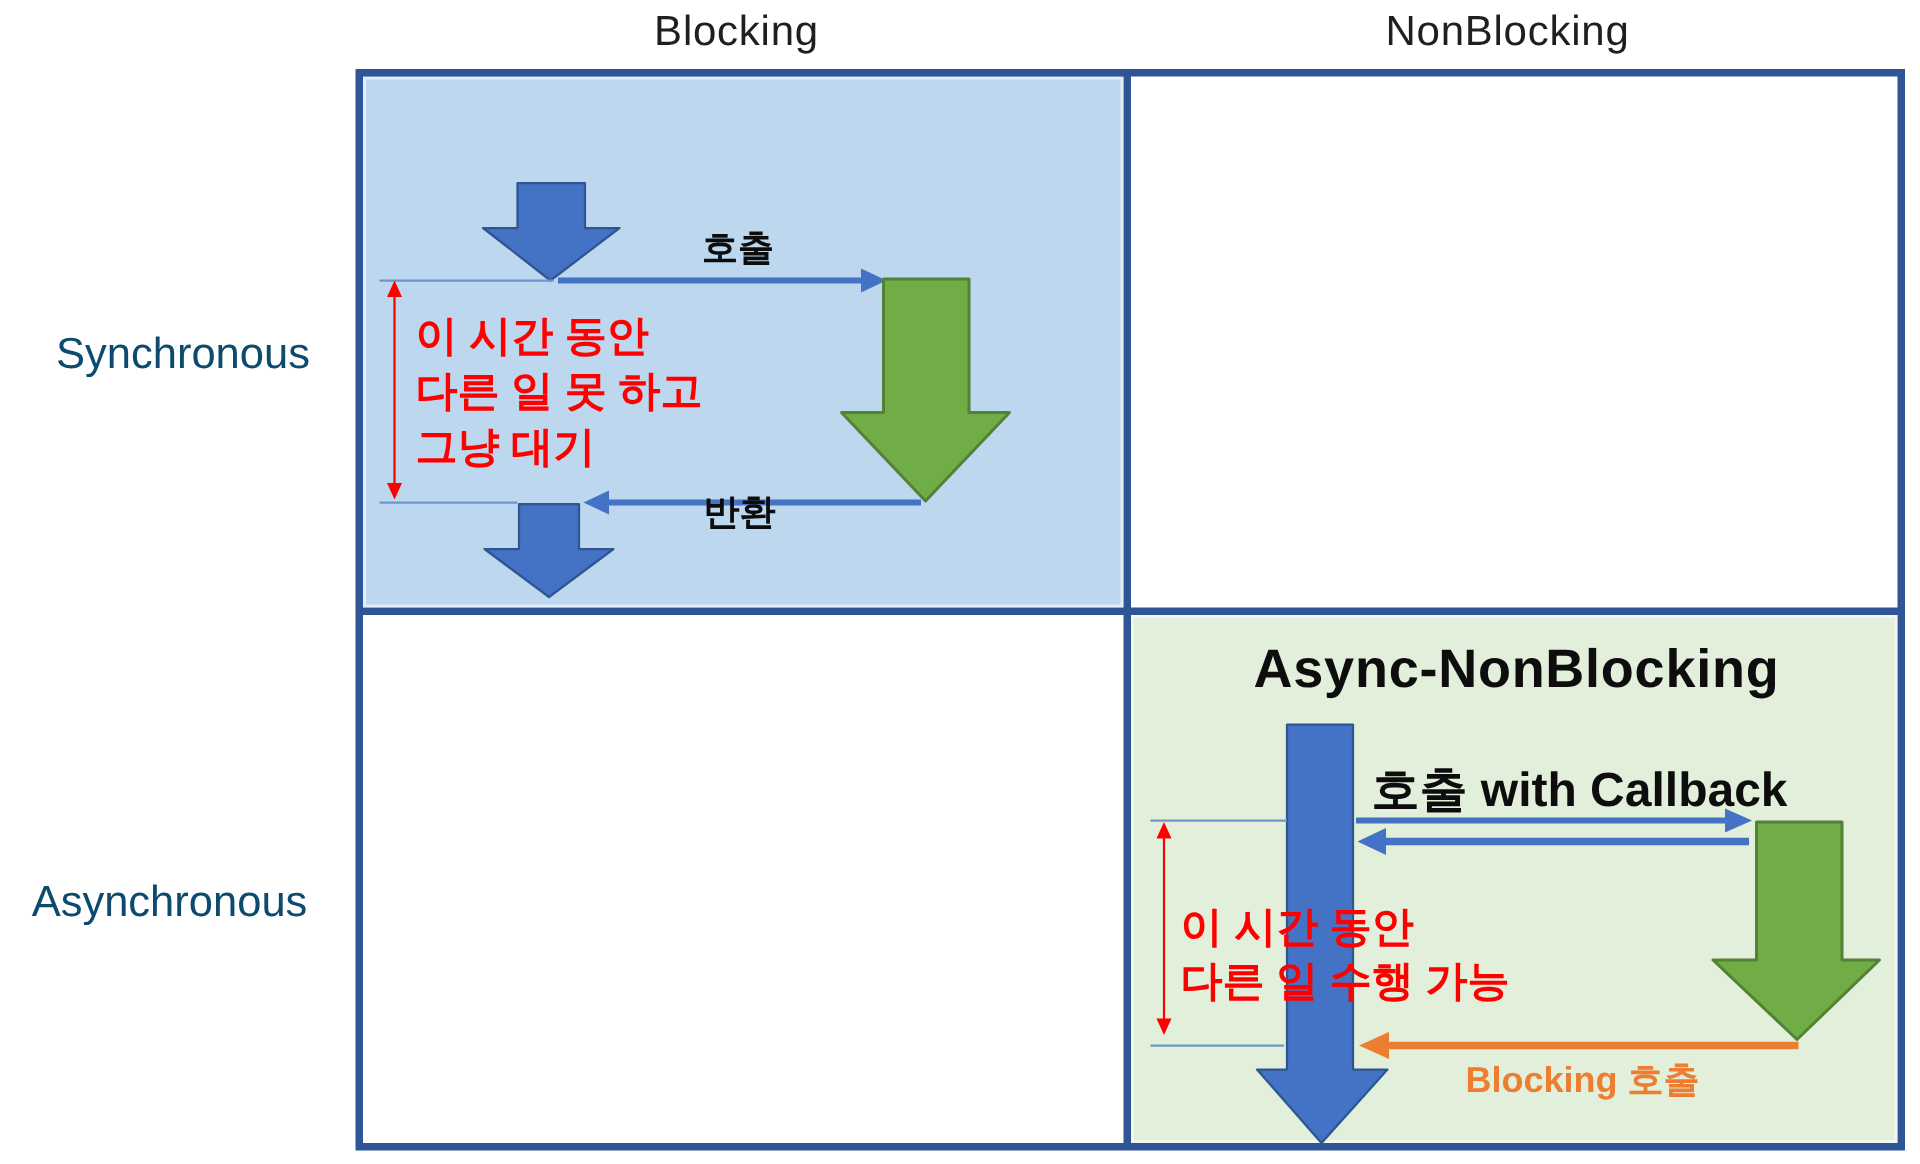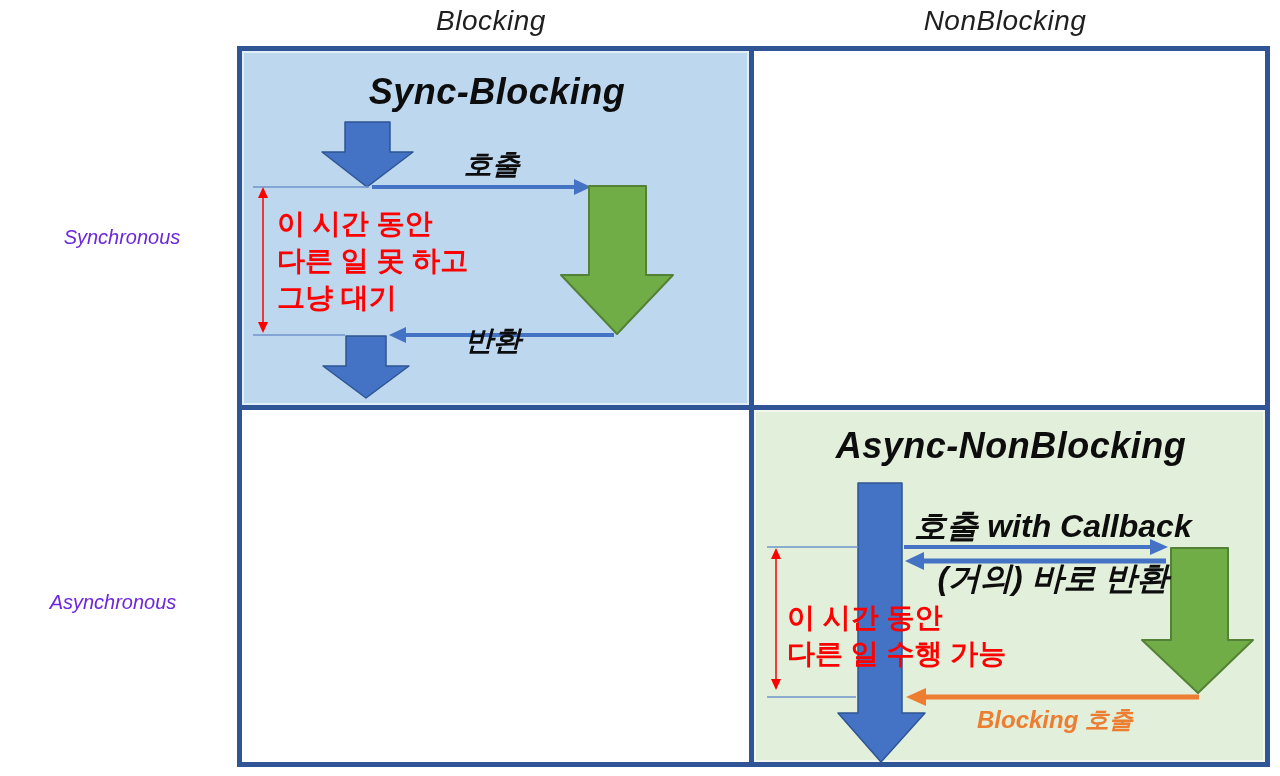--- a/index.html
+++ b/index.html
@@ -24,25 +24,25 @@
   .fat-green{fill:var(--arrow-green);stroke:var(--arrow-green-dark);stroke-width:2;stroke-linejoin:round;}
   .ln-blue{stroke:var(--arrow-blue);fill:none;}
   .hd-blue{fill:var(--arrow-blue);stroke:none;}
   .ln-orange{stroke:var(--arrow-orange);fill:none;}
   .hd-orange{fill:var(--arrow-orange);stroke:none;}
   .ln-guide{stroke:var(--guide-blue);stroke-width:1.5;fill:none;}
   .ln-red{stroke:var(--note-red);stroke-width:1.5;fill:none;}
   .hd-red{fill:var(--note-red);stroke:none;}
   
   .txt{position:absolute;white-space:nowrap;color:var(--text-dark);}
-  .center{transform:translate(-50%,-50%);text-align:center;font-style:italic;}
+  .center{transform:translate(-50%,-50%);text-align:center;}
   .hdr{font-size:28px;font-weight:400;letter-spacing:0.5px;color:#1f1f1f;}
-  .rowhdr{font-size:20px;font-weight:400;color:#6d28d9;}
+  .rowhdr{font-size:29px;font-weight:400;color:#0c4a6e;}
   .cell-title{font-size:36px;font-weight:800;color:#0d0d0d;letter-spacing:0.5px;}
-  .lbl-lg{font-size:28px;font-weight:700;color:#0d0d0d;}
+  .lbl-lg{font-size:24px;font-weight:700;color:#0d0d0d;}
   .lbl-md{font-size:32px;font-weight:700;color:#0d0d0d;}
   .lbl-orange{font-size:24px;font-weight:700;color:var(--arrow-orange);}
   .note{font-size:28px;font-weight:700;color:var(--note-red);line-height:37px;}
   .note-sm{line-height:36px;}
 </style>
 </head>
 <body>
 
 <div id="stage">
 
@@ -82,31 +82,29 @@
     <polygon class="hd-red" points="776,548 771,559 781,559"></polygon>
     <polygon class="hd-red" points="776,690 771,679 781,679"></polygon>
   </svg>
 
   <div class="txt center hdr" style="left:491px;top:21px;">Blocking</div>
   <div class="txt center hdr" style="left:1005px;top:21px;">NonBlocking</div>
 
   <div class="txt center rowhdr" style="left:122px;top:237px;">Synchronous</div>
   <div class="txt center rowhdr" style="left:113px;top:602px;">Asynchronous</div>
 
-  <div class="txt center cell-title" style="left:497px;top:92px;">Sync-Blocking</div>
   <div class="txt center lbl-lg" style="left:492px;top:165px;">호출</div>
   <div class="txt center lbl-lg" style="left:493px;top:309px;margin-top:32px;">반환</div>
   <div class="txt note" style="left:277px;top:205px;">
     <div>이 시간 동안</div>
     <div>다른 일 못 하고</div>
     <div>그냥 대기</div>
   </div>
 
   <div class="txt center cell-title" style="left:1011px;top:446px;">Async-NonBlocking</div>
   <div class="txt center lbl-md" style="left:1053px;top:527px;">호출 with Callback</div>
-  <div class="txt center lbl-md" style="left:1053px;top:579px;">(거의) 바로 반환</div>
   <div class="txt center lbl-orange" style="left:1055px;top:720px;">Blocking 호출</div>
   <div class="txt note note-sm" style="left:787px;top:600px;">
     <div>이 시간 동안</div>
     <div>다른 일 수행 가능</div>
   </div>
 
 </div>
 
 </body></html>

